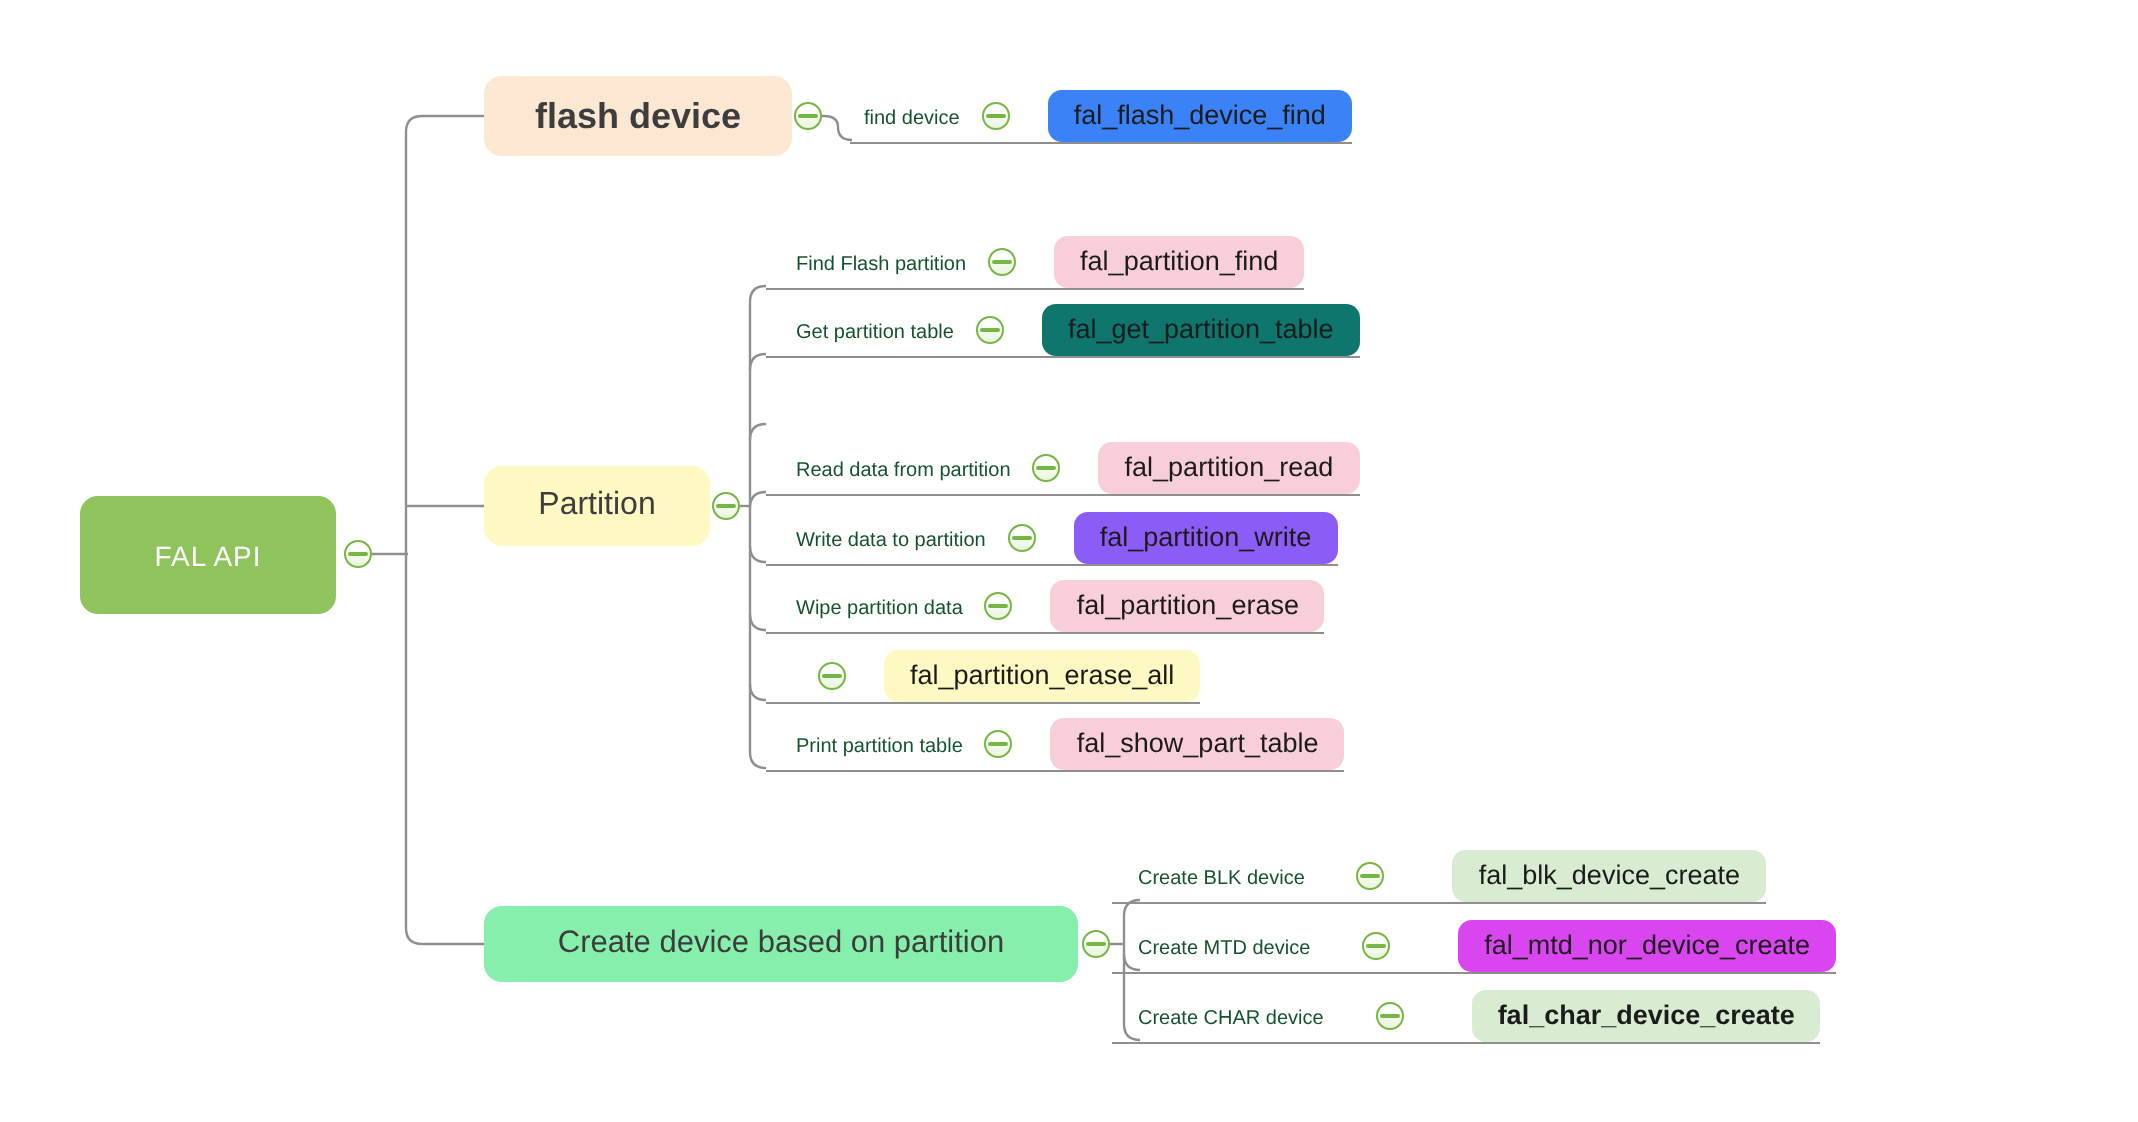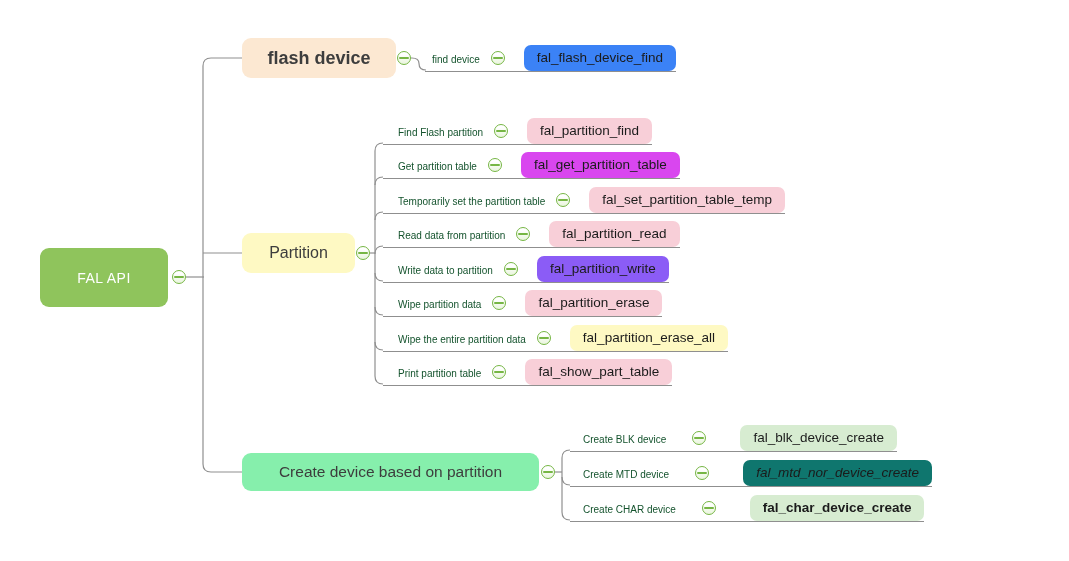--- a/index.html
+++ b/index.html
@@ -52,21 +52,21 @@
     font-size:10px;color:#14532d;padding-bottom:6px;white-space:nowrap;cursor:pointer;
   }
   .row .minus{margin:0 0 6px 11px;}
   .row .fbox{
     margin-left:19px;border-radius:7px;padding:4px 13px;
     font-size:13.5px;line-height:18px;color:#1b1b1b;white-space:nowrap;cursor:pointer;
   }
   
   .row.flash-r{left:425px;padding-left:7px;}
   .row.part-r{left:383px;padding-left:15px;}
-  .row.create-r{left:570px;padding-left:13px;gap:15px;}
+  .row.create-r{left:556px;padding-left:13px;gap:15px;}
 </style>
 </head>
 <body>
 
 <div id="canvas">
 
   <svg class="wires" width="1069" height="561">
     <g fill="none" stroke="#8f8f8f" stroke-width="1.2">
 
       <path d="M186 277 H204"></path>
@@ -114,62 +114,56 @@
   </div>
 
   <div class="row part-r" style="top:110px">
     <span class="rlabel">Find Flash partition</span>
     <span class="minus"></span>
     <span class="fbox" style="background: rgb(248, 207, 216);">fal_partition_find</span>
   </div>
   <div class="row part-r" style="top:144px">
     <span class="rlabel">Get partition table</span>
     <span class="minus"></span>
-    <span class="fbox" style="background: #d946ef; margin-top: 48px;">fal_get_partition_table</span>
-  </div>
-  <div class="row part-r" style="top:179px">
-    <span class="rlabel">Temporarily set the partition table</span>
-    <span class="minus"></span>
-    <span class="fbox" style="background: rgb(248, 207, 216);">fal_set_partition_table_temp</span>
+    <span class="fbox" style="background: #0f766e; margin-top: 48px;">fal_get_partition_table</span>
   </div>
   <div class="row part-r" style="top:213px">
     <span class="rlabel">Read data from partition</span>
     <span class="minus"></span>
     <span class="fbox" style="background: rgb(248, 207, 216);">fal_partition_read</span>
   </div>
   <div class="row part-r" style="top:248px">
     <span class="rlabel">Write data to partition</span>
     <span class="minus"></span>
     <span class="fbox" style="background: #8b5cf6;">fal_partition_write</span>
   </div>
   <div class="row part-r" style="top:282px">
     <span class="rlabel">Wipe partition data</span>
     <span class="minus"></span>
     <span class="fbox" style="background: rgb(248, 207, 216);">fal_partition_erase</span>
   </div>
   <div class="row part-r" style="top:317px">
-    <span class="rlabel">Wipe the entire partition data</span>
     <span class="minus"></span>
     <span class="fbox" style="background: #fef9c3;">fal_partition_erase_all</span>
   </div>
   <div class="row part-r" style="top:351px">
     <span class="rlabel">Print partition table</span>
     <span class="minus"></span>
     <span class="fbox" style="background: rgb(248, 207, 216);">fal_show_part_table</span>
   </div>
 
   <div class="row create-r" style="top:417px">
     <span class="rlabel">Create BLK device</span>
     <span class="minus"></span>
     <span class="fbox" style="background: rgb(215, 236, 209);">fal_blk_device_create</span>
   </div>
   <div class="row create-r" style="top:452px">
     <span class="rlabel">Create MTD device</span>
     <span class="minus"></span>
-    <span class="fbox" style="background: #0f766e; font-style: italic;">fal_mtd_nor_device_create</span>
+    <span class="fbox" style="background: #d946ef;">fal_mtd_nor_device_create</span>
   </div>
   <div class="row create-r" style="top:487px">
     <span class="rlabel">Create CHAR device</span>
     <span class="minus"></span>
     <span class="fbox" style="background: rgb(215, 236, 209); font-weight: bold;">fal_char_device_create</span>
   </div>
 
 </div>
 
 </body></html>

